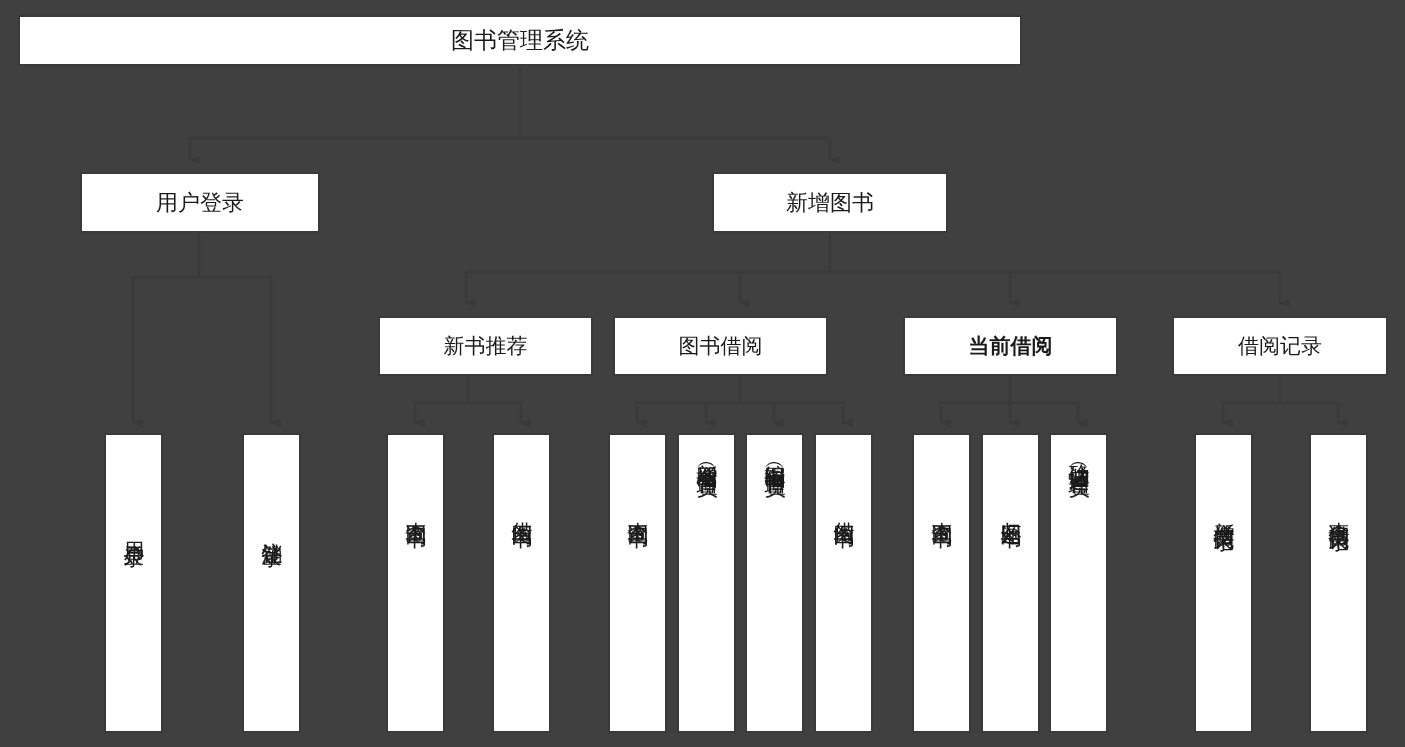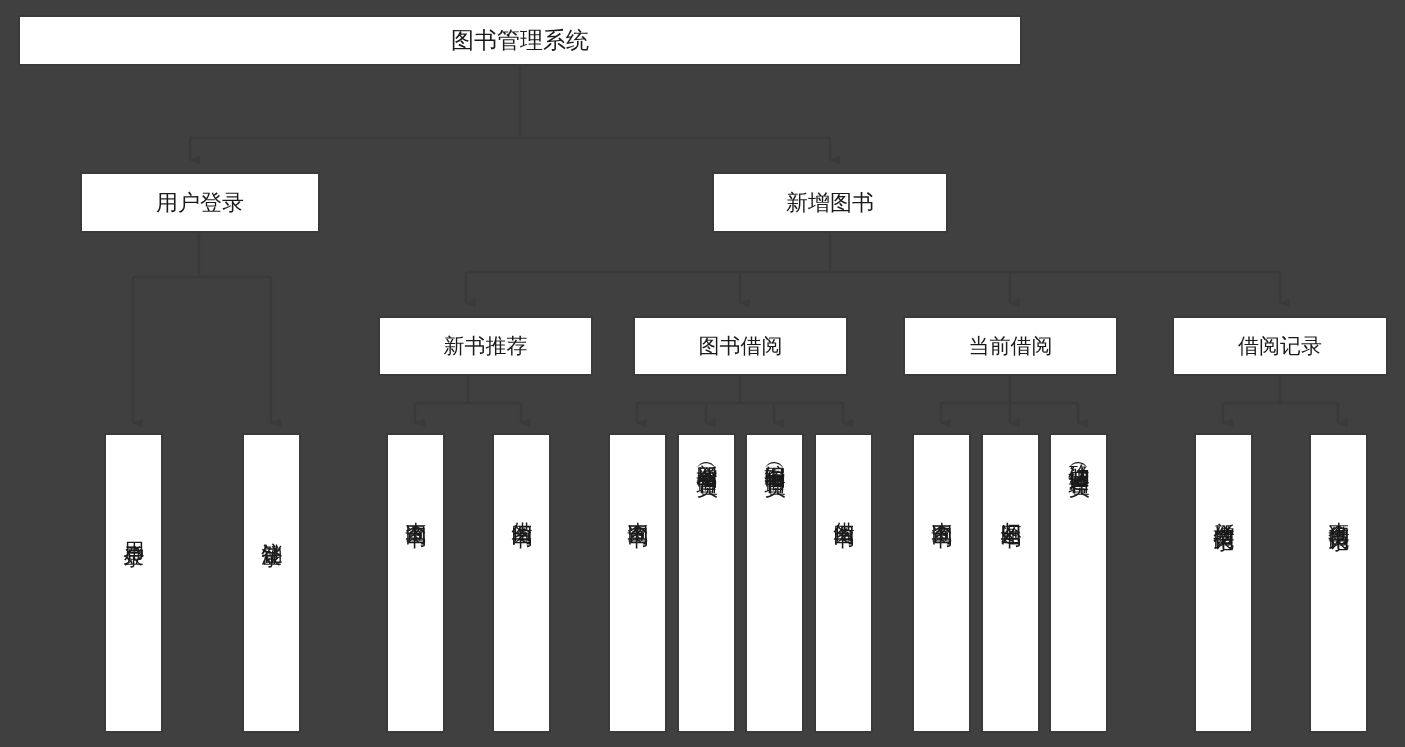--- a/index.html
+++ b/index.html
@@ -140,24 +140,24 @@
   <div class="node node-l1" style="left:80px; top:172px; width:240px; height:61px;">
     <span class="node-label">用户登录</span>
   </div>
   <div class="node node-l1" style="left:712px; top:172px; width:236px; height:61px;">
     <span class="node-label">新增图书</span>
   </div>
 
   <div class="node node-l2" style="left:361px; top:316px; width:215px; height:60px;margin-left:17px;">
     <span class="node-label">新书推荐</span>
   </div>
-  <div class="node node-l2" style="left:633px; top:316px; width:215px; height:60px;">
+  <div class="node node-l2" style="left:613px; top:316px; width:215px; height:60px;">
     <span class="node-label">图书借阅</span>
   </div>
-  <div class="node node-l2" style="left:903px; top:316px; width:215px; height:60px;">
+  <div class="node node-l2" style="left:903px; top:316px; width:215px; height:60px;font-weight:bold;">
     <span class="node-label">当前借阅</span>
   </div>
   <div class="node node-l2" style="left:1172px; top:316px; width:216px; height:60px;">
     <span class="node-label">借阅记录</span>
   </div>
 
   <div class="node node-leaf leaf-low" style="left:104px; top:433px; width:59px; height:300px;">
     <span class="node-label">用户登录</span>
   </div>
   <div class="node node-leaf leaf-low" style="left:242px; top:433px; width:59px; height:300px;">

